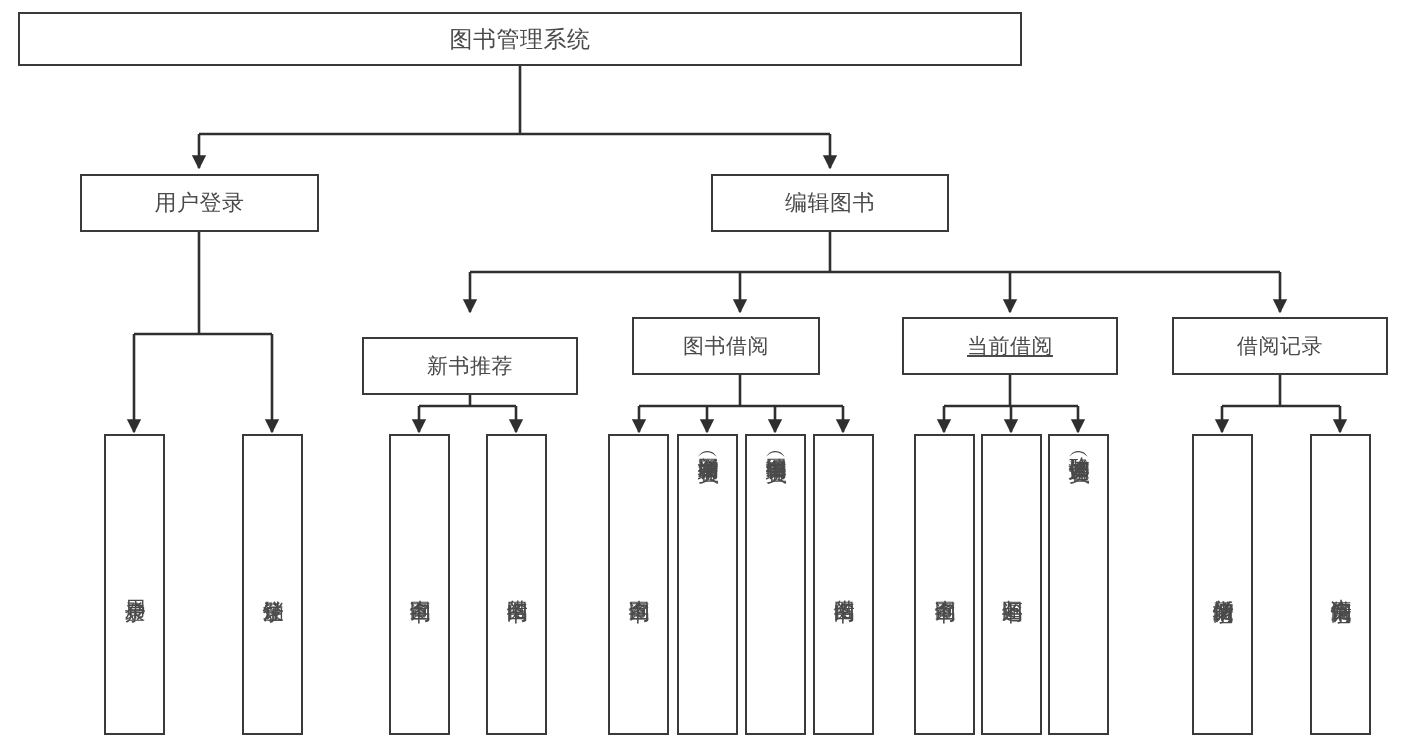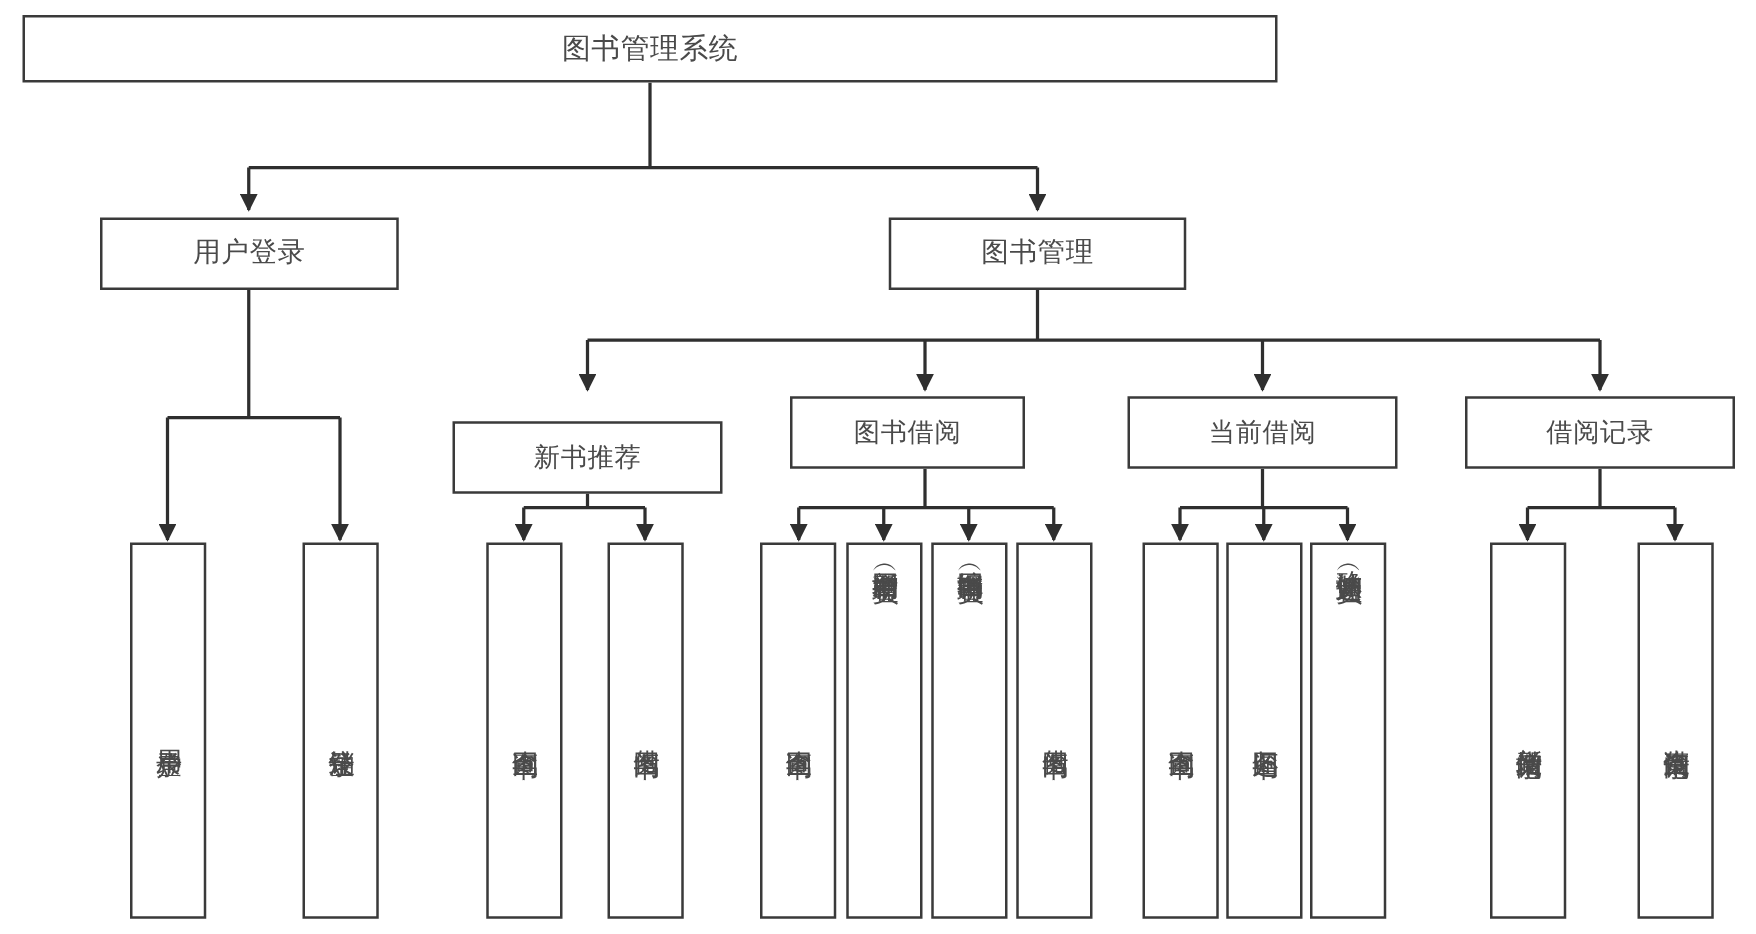--- a/index.html
+++ b/index.html
@@ -128,30 +128,30 @@
   </svg>
 
   <div class="node root" style="left:18px; top:12px; width:1004px; height:54px;">
     <span class="label">图书管理系统</span>
   </div>
 
   <div class="node lvl1" style="left:80px; top:174px; width:239px; height:58px;">
     <span class="label">用户登录</span>
   </div>
   <div class="node lvl1" style="left:711px; top:174px; width:238px; height:58px;">
-    <span class="label">图书管理</span>
+    <span class="label">编辑图书</span>
   </div>
 
   <div class="node lvl2" style="left:362px; top:317px; width:216px; height:58px;margin-top:20px;">
     <span class="label">新书推荐</span>
   </div>
   <div class="node lvl2" style="left:632px; top:317px; width:188px; height:58px;">
     <span class="label">图书借阅</span>
   </div>
-  <div class="node lvl2" style="left:902px; top:317px; width:216px; height:58px;">
+  <div class="node lvl2" style="left:902px; top:317px; width:216px; height:58px;text-decoration:underline;">
     <span class="label">当前借阅</span>
   </div>
   <div class="node lvl2" style="left:1172px; top:317px; width:216px; height:58px;">
     <span class="label">借阅记录</span>
   </div>
 
   <div class="node leaf centered" style="left:104px; top:434px; width:61px; height:301px;">
     <span class="label">用户登录</span>
   </div>
   <div class="node leaf centered" style="left:242px; top:434px; width:61px; height:301px;">

